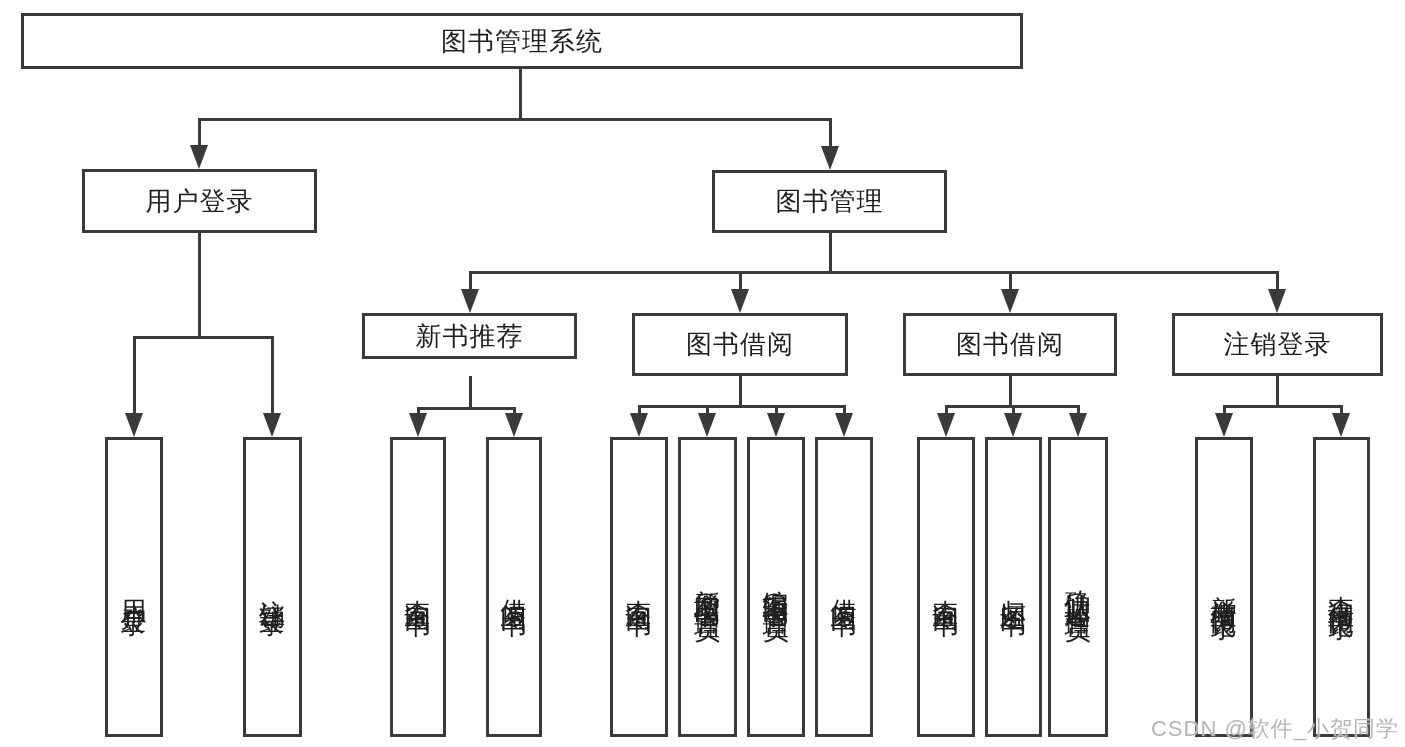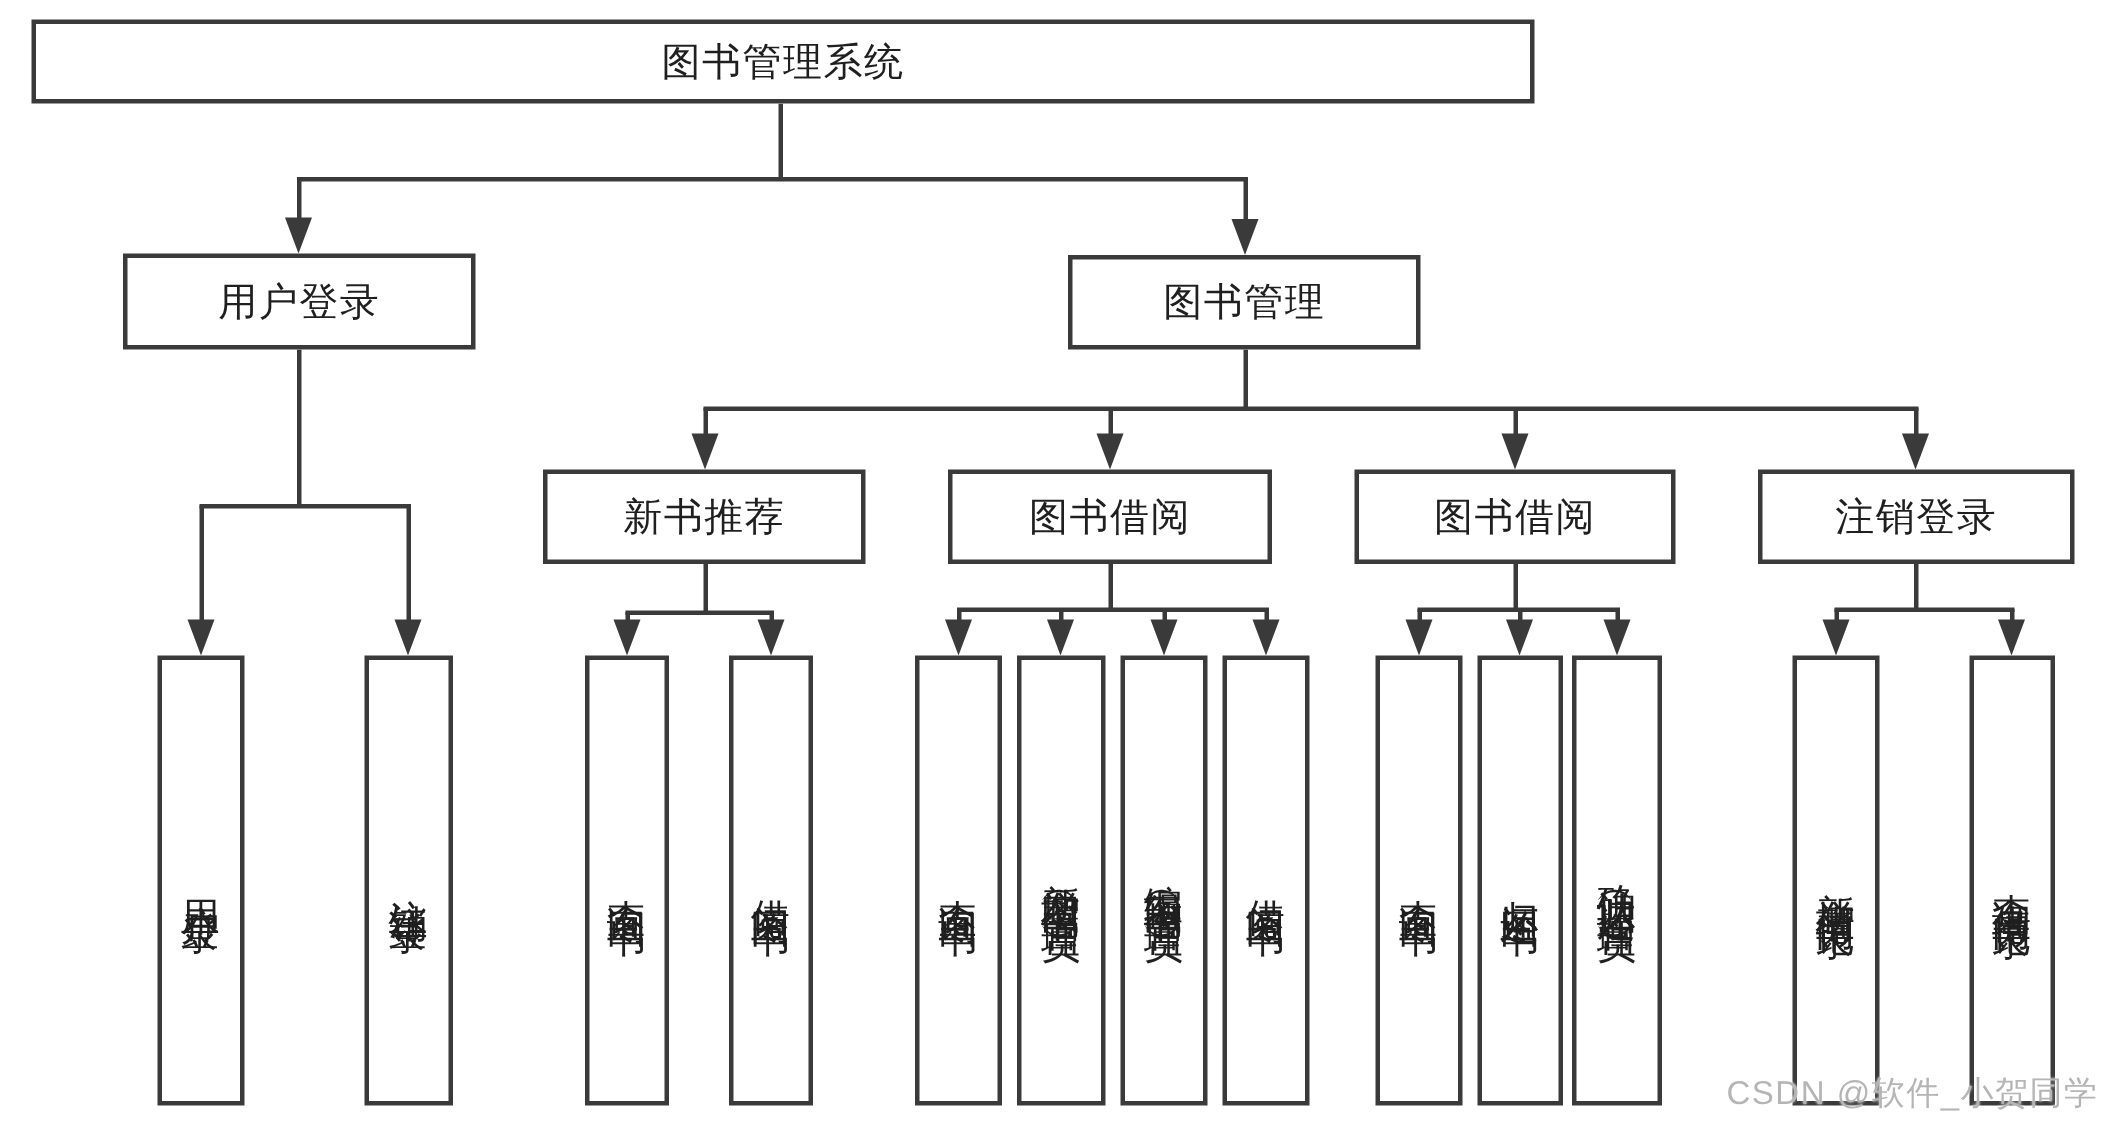--- a/index.html
+++ b/index.html
@@ -126,21 +126,21 @@
   <div id="nodes">
       <div class="node h" style="left: 21px; top: 13px; width: 1002px; height: 56px;">
         <span class="lbl">图书管理系统</span>
       </div>
       <div class="node h" style="left: 82px; top: 169px; width: 235px; height: 64px;">
         <span class="lbl">用户登录</span>
       </div>
       <div class="node h" style="left: 712px; top: 170px; width: 235px; height: 63px;">
         <span class="lbl">图书管理</span>
       </div>
-      <div class="node h" style="left: 362px; top: 313px; width: 215px; height: 63px;">
+      <div class="node h" style="left: 362px; top: 313px; width: 215px; height: 46px;">
         <span class="lbl">新书推荐</span>
       </div>
       <div class="node h" style="left: 632px; top: 313px; width: 216px; height: 63px; font-family: Liberation Mono, monospace;">
         <span class="lbl">图书借阅</span>
       </div>
       <div class="node h" style="left: 903px; top: 313px; width: 214px; height: 63px;">
         <span class="lbl">图书借阅</span>
       </div>
       <div class="node h" style="left: 1172px; top: 313px; width: 211px; height: 63px;">
         <span class="lbl">注销登录</span>

